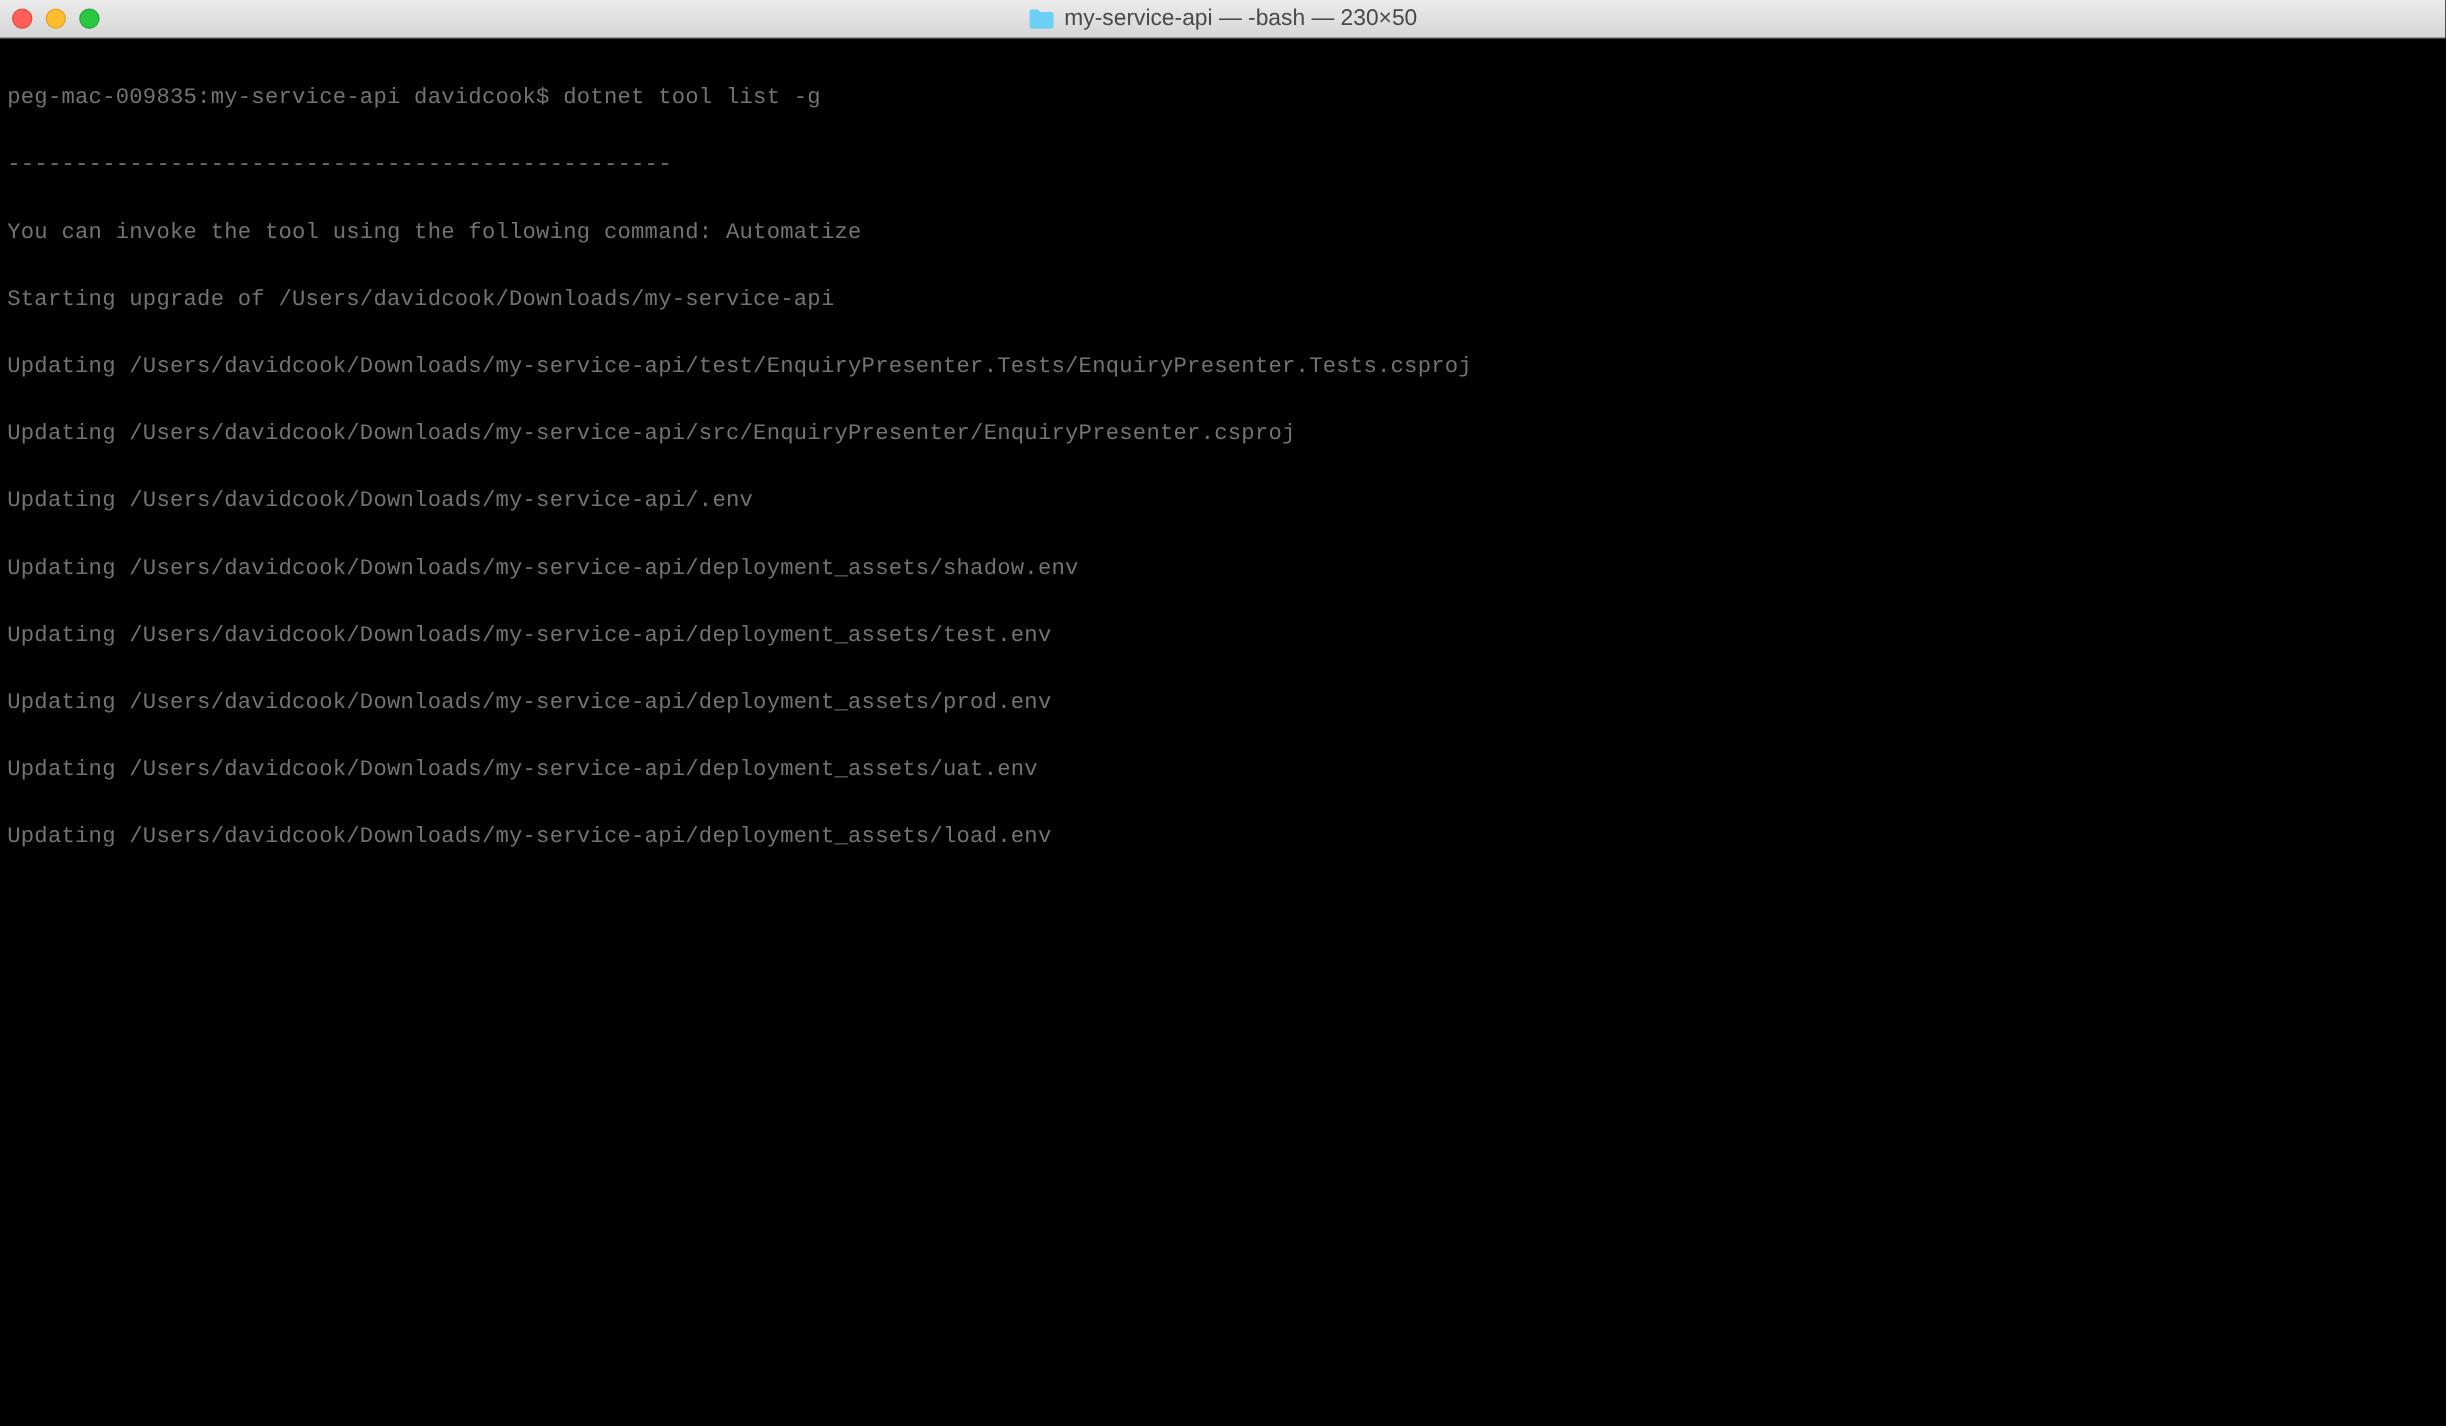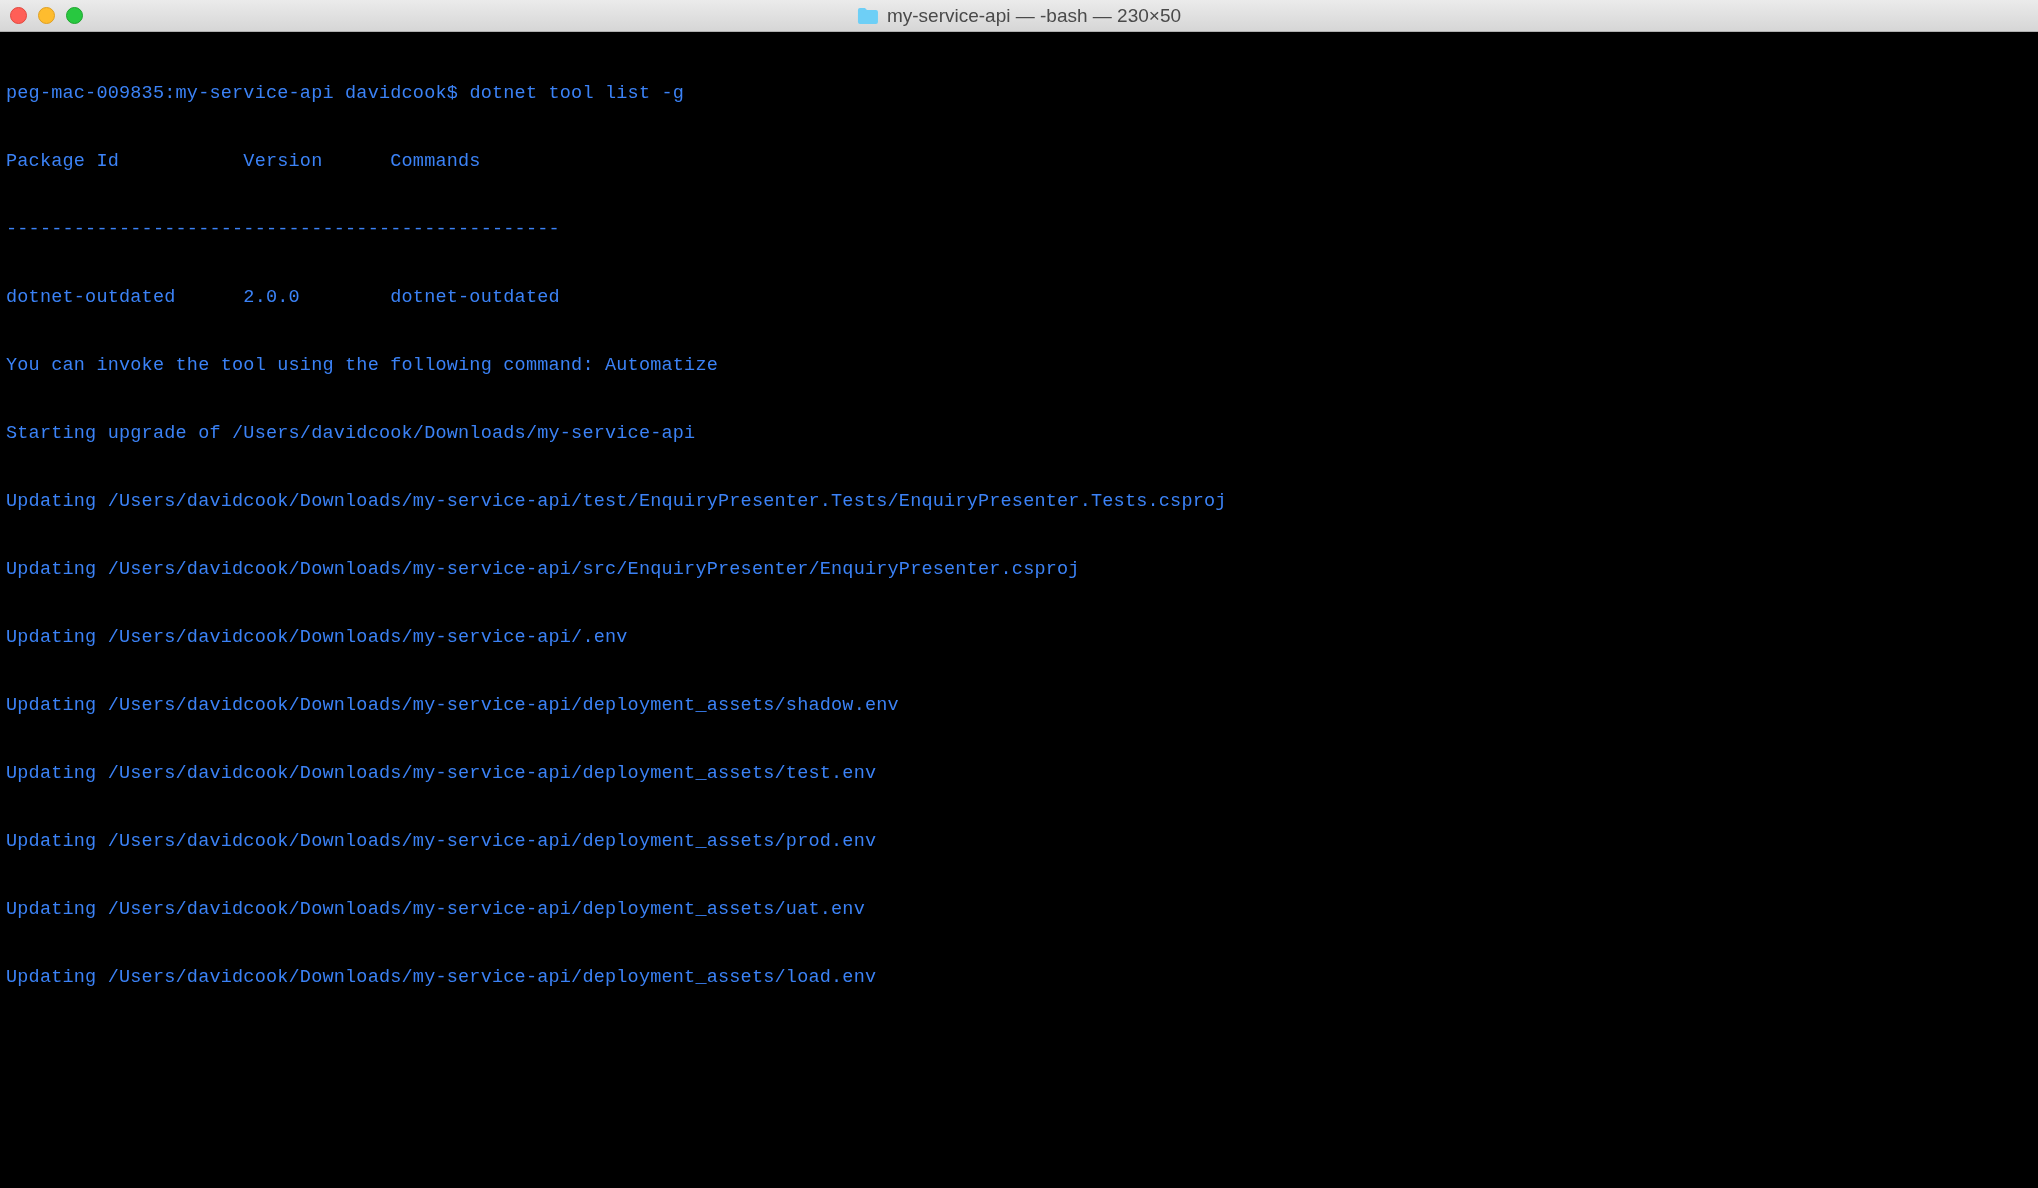--- a/index.html
+++ b/index.html
@@ -49,21 +49,21 @@
     }
     .terminal {
       background: #000;
       color: #39ff14;
       font-size: 18.5px;
       line-height: 28px;
       padding: 8px 6px;
       white-space: pre;
       letter-spacing: 0.2px;
     }
-    .row-green { color: #3b82f6; margin-top: 12px; }
+    .row-green { color: #737373; }
     .line { display: block; }
   </style>
 </head>
 <body>
 
 <div class="titlebar">
   <div class="traffic-lights">
     <div class="tl tl-close"></div>
     <div class="tl tl-min"></div>
     <div class="tl tl-max"></div>
@@ -71,23 +71,21 @@
   <div class="title-center">
     <svg class="folder-icon" viewBox="0 0 22 18">
       <path d="M1 3 Q1 1 3 1 L8 1 L10 3 L19 3 Q21 3 21 5 L21 15 Q21 17 19 17 L3 17 Q1 17 1 15 Z" fill="#6ecff6"></path>
     </svg>
     <span>my-service-api — -bash — 230×50</span>
   </div>
 </div>
 
 <div class="terminal">
 <span class="line row-green"><span>peg-mac-009835:my-service-api davidcook$ </span><span>dotnet tool list -g</span></span>
-<span class="line row-green">Package Id           Version      Commands</span>
 <span class="line row-green">-------------------------------------------------</span>
-<span class="line row-green">dotnet-outdated      2.0.0        dotnet-outdated</span>
 <span class="line row-green">You can invoke the tool using the following command: Automatize</span>
 <span class="line row-green">Starting upgrade of /Users/davidcook/Downloads/my-service-api</span>
 <span class="line row-green">Updating /Users/davidcook/Downloads/my-service-api/test/EnquiryPresenter.Tests/EnquiryPresenter.Tests.csproj</span>
 <span class="line row-green">Updating /Users/davidcook/Downloads/my-service-api/src/EnquiryPresenter/EnquiryPresenter.csproj</span>
 <span class="line row-green">Updating /Users/davidcook/Downloads/my-service-api/.env</span>
 <span class="line row-green">Updating /Users/davidcook/Downloads/my-service-api/deployment_assets/shadow.env</span>
 <span class="line row-green">Updating /Users/davidcook/Downloads/my-service-api/deployment_assets/test.env</span>
 <span class="line row-green">Updating /Users/davidcook/Downloads/my-service-api/deployment_assets/prod.env</span>
 <span class="line row-green">Updating /Users/davidcook/Downloads/my-service-api/deployment_assets/uat.env</span>
 <span class="line row-green">Updating /Users/davidcook/Downloads/my-service-api/deployment_assets/load.env</span>

